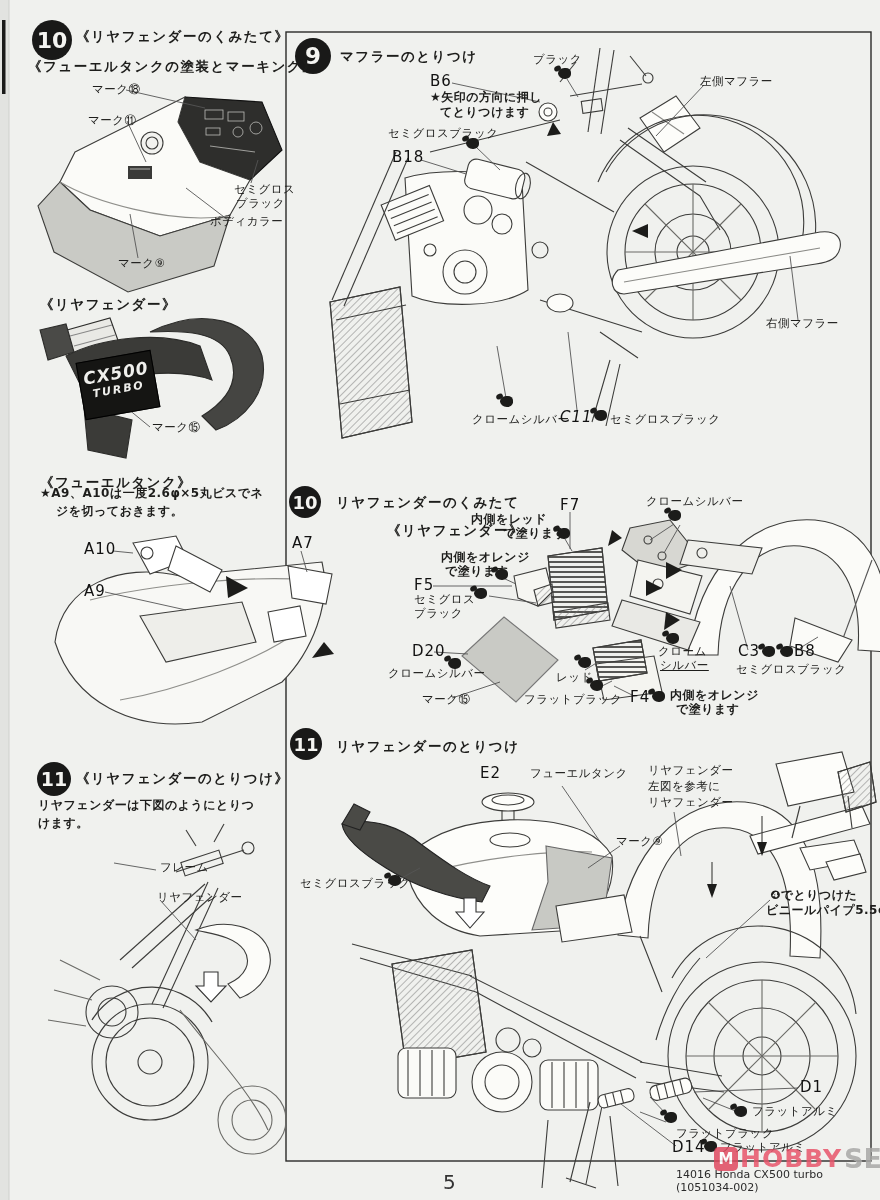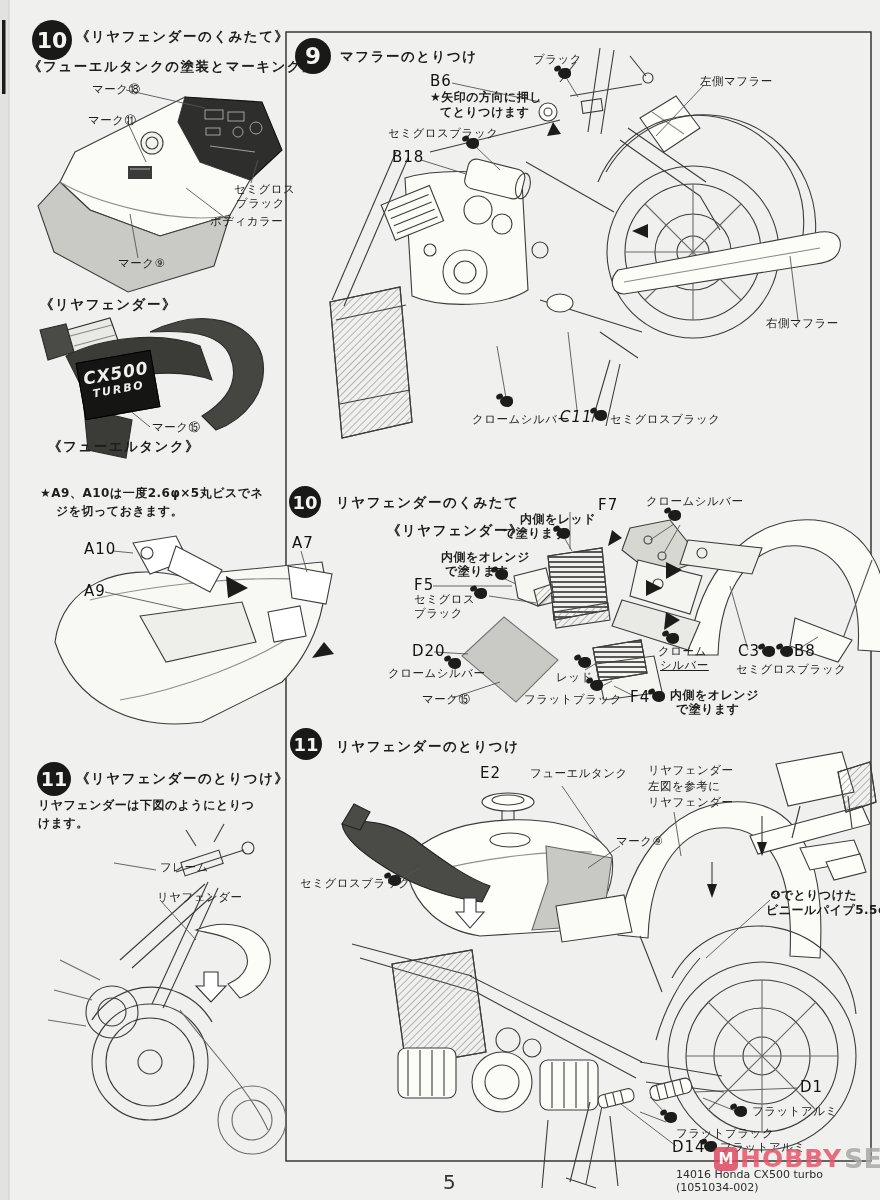--- a/index.html
+++ b/index.html
@@ -371,21 +371,21 @@
 <span class="lbl" style="left:234px;top:182px;">セミグロス</span>
 <span class="lbl" style="left:236px;top:196px;">ブラック</span>
 <span class="lbl" style="left:210px;top:214px;">ボディカラー</span>
 <span class="lbl" style="left:118px;top:256px;">マーク⑨</span>
 <span class="lbl hd" style="left:40px;top:296px;">《リヤフェンダー》</span>
 <div class="plate">
   <span class="p1">CX500</span>
   <span class="p2">TURBO</span>
 </div>
 <span class="lbl" style="left:152px;top:420px;">マーク⑮</span>
-<span class="lbl hd" style="left:40px;top:438px;margin-left:8px;">《フューエルタンク》</span>
+<span class="lbl hd" style="left:40px;top:474px;">《フューエルタンク》</span>
 <span class="lbl note" style="left:40px;top:486px;">★A9、A10は一度2.6φ×5丸ビスでネ</span>
 <span class="lbl note" style="left:56px;top:504px;">ジを切っておきます。</span>
 <span class="lbl part" style="left:84px;top:540px;">A10</span>
 <span class="lbl part" style="left:84px;top:582px;text-align:center;">A9</span>
 <span class="lbl part" style="left:292px;top:534px;">A7</span>
 
 <span class="lbl hd" style="left:76px;top:770px;">《リヤフェンダーのとりつけ》</span>
 <span class="lbl note" style="left:38px;top:798px;">リヤフェンダーは下図のようにとりつ</span>
 <span class="lbl note" style="left:38px;top:816px;">けます。</span>
 <span class="lbl" style="left:160px;top:860px;">フレーム</span>
@@ -403,22 +403,22 @@
 <span class="lbl" style="left:700px;top:74px;">左側マフラー</span>
 <span class="lbl" style="left:766px;top:316px;">右側マフラー</span>
 <span class="blob" style="left:500px;top:396px;"></span>
 <span class="lbl" style="left:472px;top:412px;">クロームシルバー</span>
 <span class="lbl part" style="left:560px;top:408px;font-style:italic;">C11</span>
 <span class="blob" style="left:594px;top:410px;"></span>
 <span class="lbl" style="left:610px;top:412px;">セミグロスブラック</span>
 
 <span class="lbl hd" style="left:336px;top:494px;">リヤフェンダーのくみたて</span>
 <span class="lbl hd" style="left:387px;top:522px;">《リヤフェンダー》</span>
-<span class="lbl part" style="left:560px;top:496px;margin-left:38px;">F7</span>
-<span class="lbl note" style="left:520px;top:512px;">内側をレッド</span>
+<span class="lbl part" style="left:560px;top:496px;">F7</span>
+<span class="lbl note" style="left:471px;top:512px;">内側をレッド</span>
 <span class="lbl note" style="left:503px;top:526px;">で塗ります</span>
 <span class="blob" style="left:557px;top:528px;"></span>
 <span class="lbl" style="left:646px;top:494px;">クロームシルバー</span>
 <span class="blob" style="left:668px;top:510px;"></span>
 <span class="lbl note" style="left:441px;top:550px;">内側をオレンジ</span>
 <span class="lbl note" style="left:445px;top:564px;">で塗ります</span>
 <span class="blob" style="left:495px;top:569px;"></span>
 <span class="lbl part" style="left:414px;top:576px;">F5</span>
 <span class="lbl" style="left:414px;top:592px;">セミグロス</span>
 <span class="lbl" style="left:414px;top:606px;">ブラック</span>

